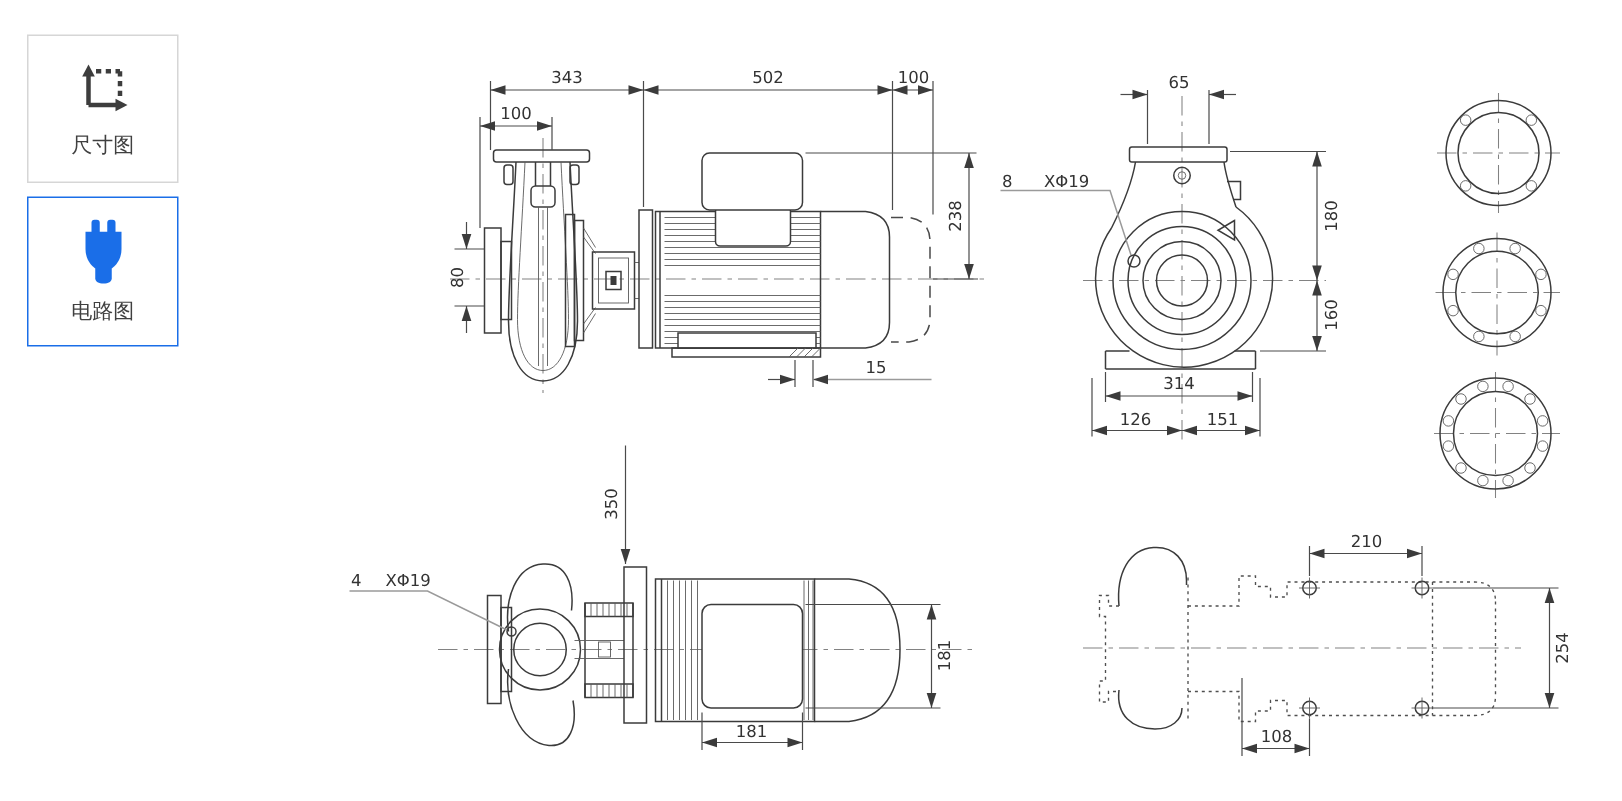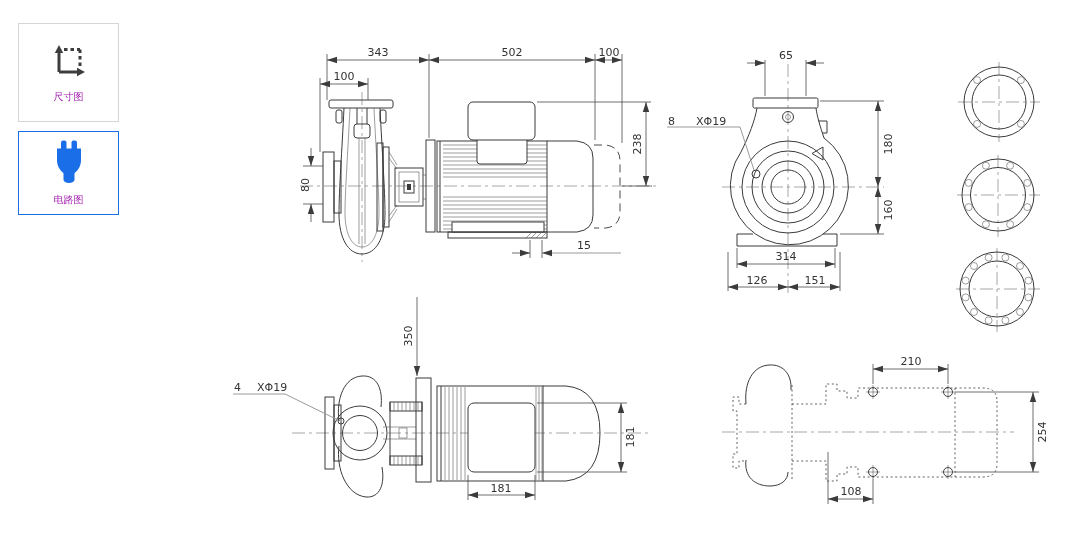--- a/index.html
+++ b/index.html
@@ -3,22 +3,22 @@
 <meta charset="utf-8">
 <style>
   html,body { margin:0; padding:0; background:#fff; }
   .stage { position:relative; width:1081px; height:534px; background:#fff; overflow:hidden;
            font-family:"Liberation Sans","DejaVu Sans",sans-serif; }
   .side-btn { position:absolute; left:18px; width:101px; background:#fff;
               border:1px solid #d6d6d6; box-sizing:border-box; display:flex;
               flex-direction:column; align-items:center; justify-content:center;
               gap:9px; cursor:pointer; }
   #btn-dim { top:23px; height:99px; }
-  #btn-cir { top:131px; height:84px; border-color:#1a6ee8; }
-  .side-btn .lbl { font-size:10px; color:#a21caf; }
+  #btn-cir { top:131px; height:100px; border-color:#1a6ee8; }
+  .side-btn .lbl { font-size:14px; color:#404040; }
   .drawing-svg { position:absolute; left:0; top:0; }
 
   .ln   { fill:none; stroke:#3b3b3b; stroke-width:1; }
   .lnf  { fill:#fff;  stroke:#3b3b3b; stroke-width:1; }
   .fdark{ fill:#3b3b3b; stroke:none; }
   .thin { fill:none; stroke:#5a5a5a; stroke-width:0.6; }
   .dim  { fill:none; stroke:#4a4a4a; stroke-width:0.8; }
   .cl   { fill:none; stroke:#828282; stroke-width:0.7; stroke-dasharray:13 4 3 4; }
   .dash { fill:none; stroke:#4a4a4a; stroke-width:1; stroke-dasharray:8 5; }
   .dot  { fill:none; stroke:#4f4f4f; stroke-width:0.9; stroke-dasharray:2 2.6; }

